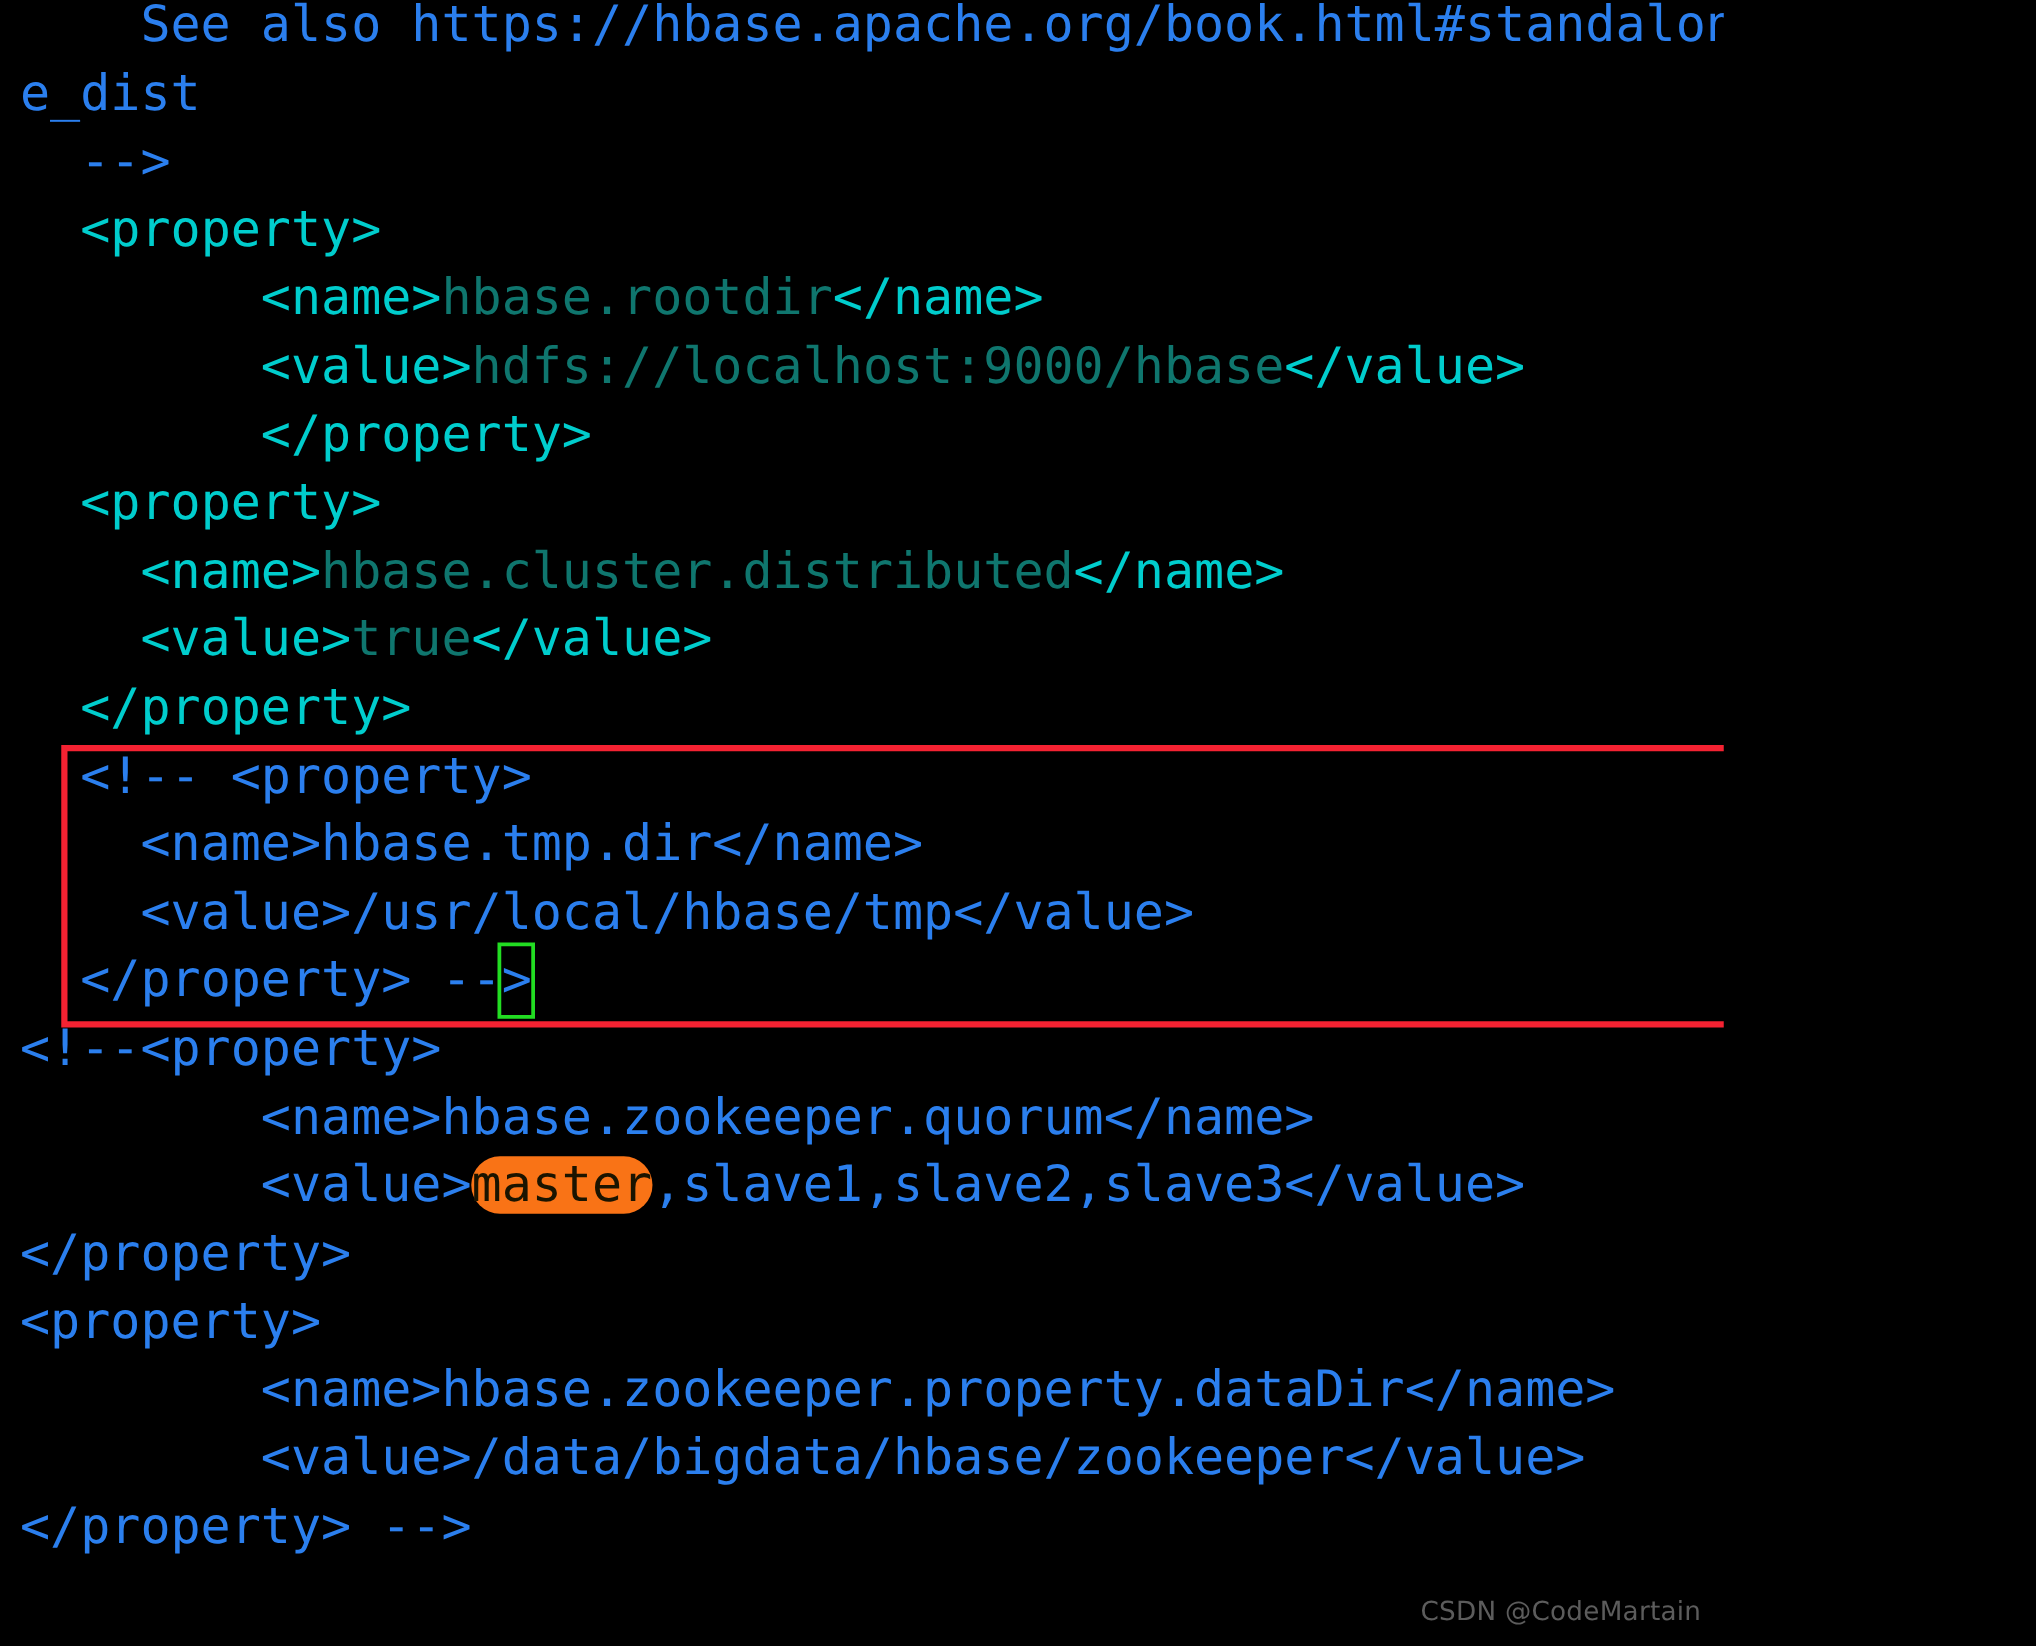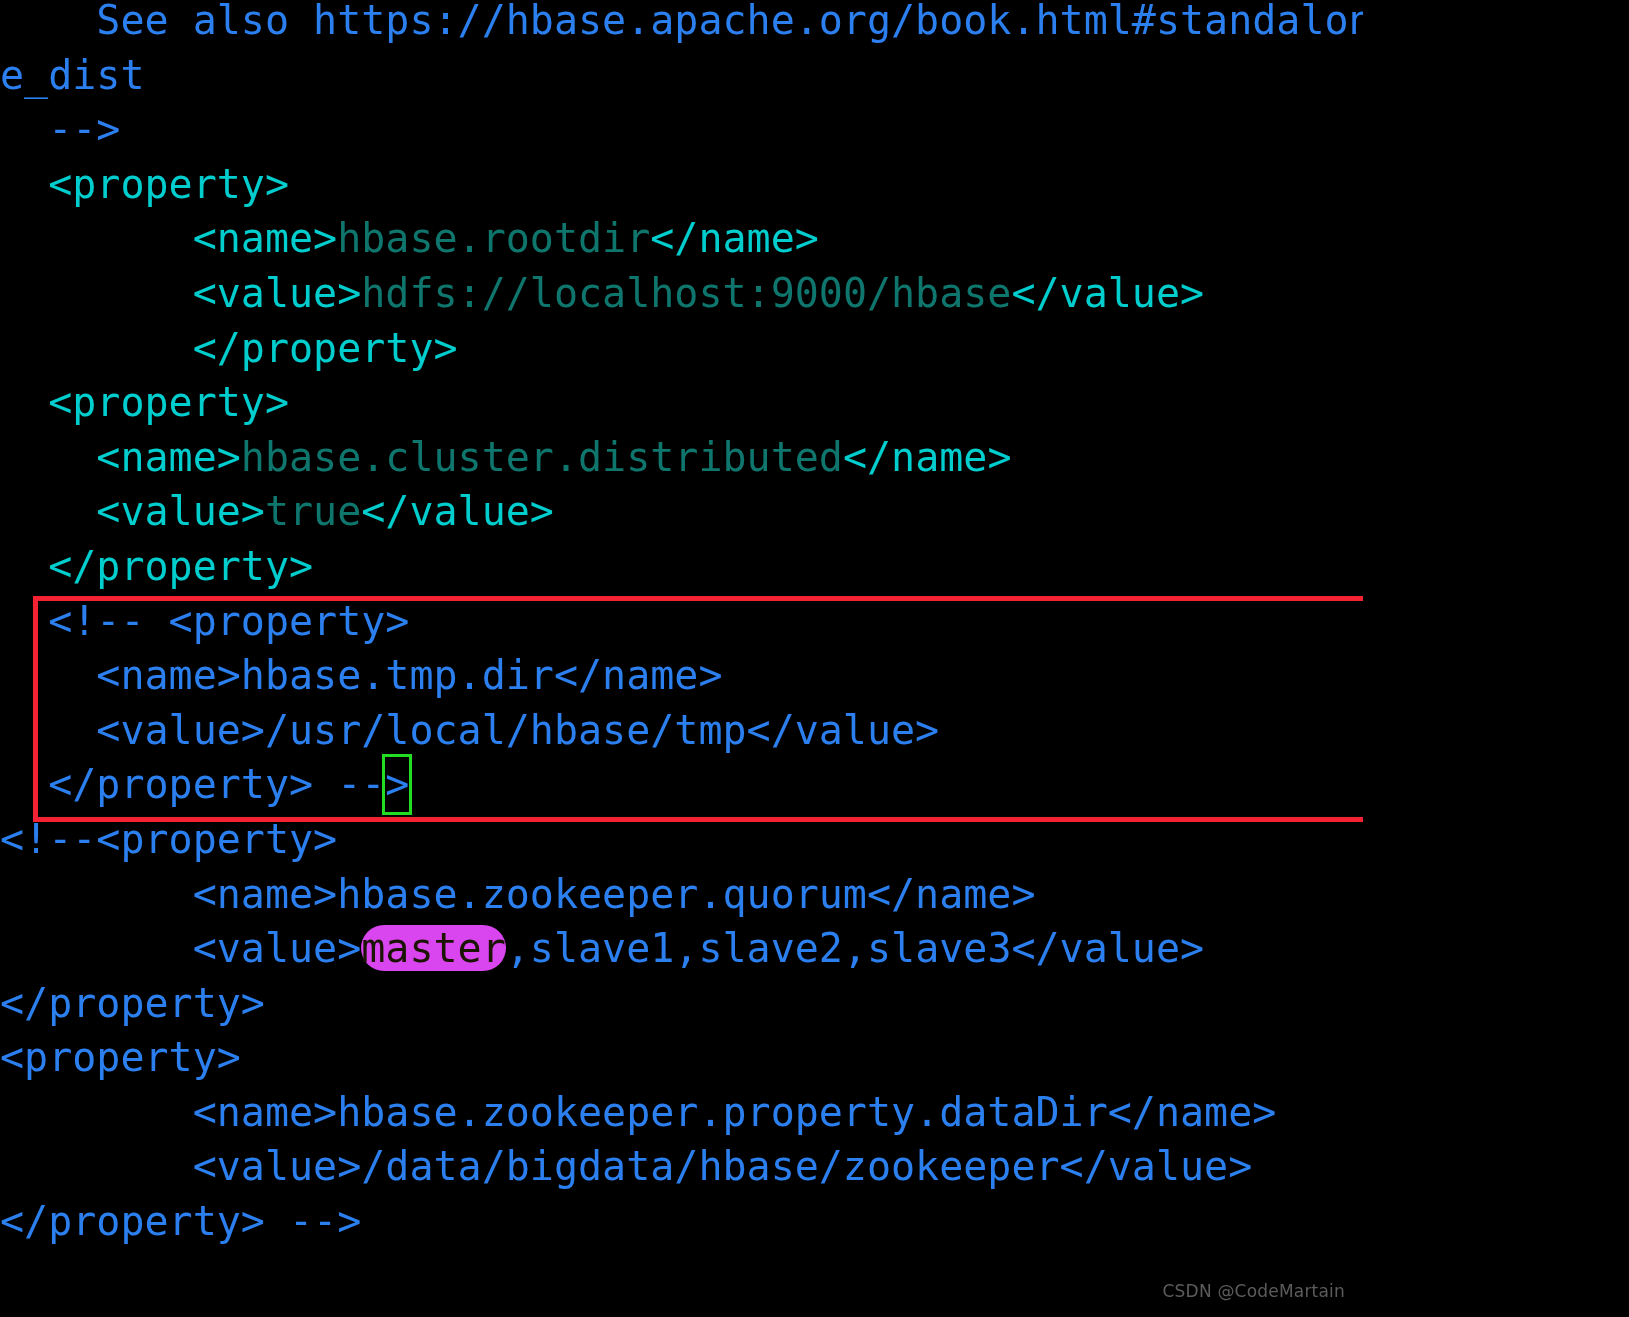--- a/index.html
+++ b/index.html
@@ -10,21 +10,21 @@
   body {
     width: 1629px;
     height: 1317px;
     overflow: hidden;
     position: relative;
     font-family: "DejaVu Sans Mono", "Liberation Mono", monospace;
   }
 
   #editor {
     position: absolute;
-    left: 0;
+    left: 16px;
     top: 0;
     width: 1363px;
     height: 1317px;
     background: #000000;
     overflow: hidden;
   }
 
   .code {
     position: absolute;
     left: 0;
@@ -40,21 +40,21 @@
   .line {
     height: 54.6px;
     white-space: pre;
     position: relative;
   }
 
   
   .tag      { color: #00cdcd; }   
   .txt      { color: #0f766e; }   
   .cmt      { color: #2b7fee; }   
-  .hl       { background: #d946ef; color: #1a1400; border-radius: 23px; }
+  .hl       { background: #f97316; color: #1a1400; border-radius: 23px; }
 
   
   .cursor {
     outline: 3px solid #22dd22;
     outline-offset: 0px;
     display: inline-block;
     position: relative;
     z-index: 3;
   }
 
@@ -70,21 +70,21 @@
     z-index: 5;
     pointer-events: none;
   }
 
   #watermark {
     position: absolute;
     right: 18px;
     bottom: 16px;
     color: #5c5c5c;
     font-family: "DejaVu Sans", "Liberation Sans", sans-serif;
-    font-size: 17px;
+    font-size: 21px;
     letter-spacing: 0.2px;
     z-index: 6;
     white-space: nowrap;
   }
 </style>
 </head>
 <body>
 
 <div id="editor">
 

